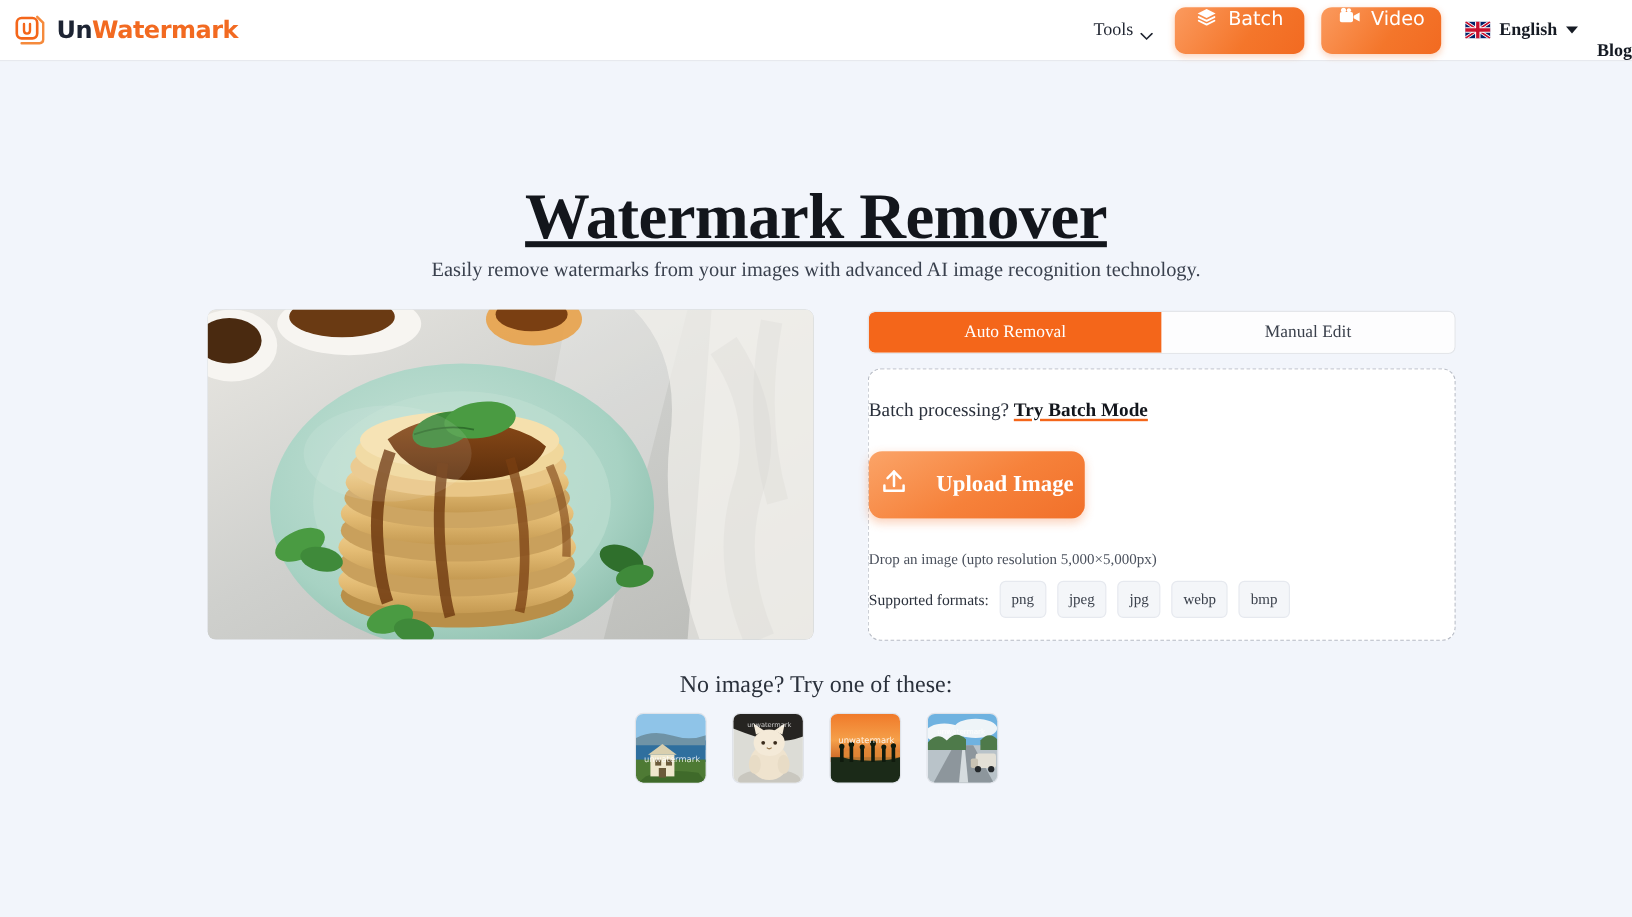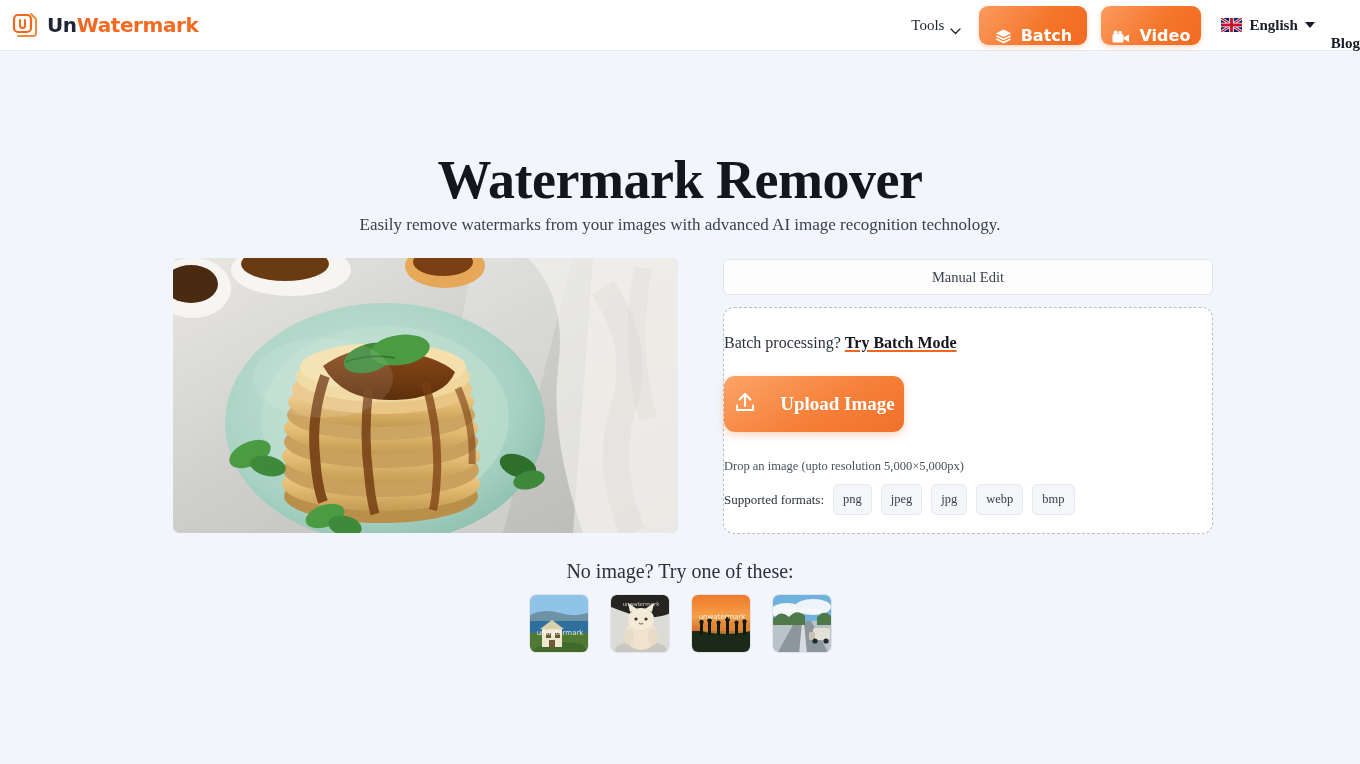--- a/index.html
+++ b/index.html
@@ -40,24 +40,24 @@
   }
   .tools-item {
     display: flex; align-items: center; gap: 6px;
     font-size: 15px; color: #1f2430; cursor: pointer;
     margin-right: 18px;
   }
   .chev {
     width: 11px; height: 7px; display: inline-block;
   }
   .pill {
-    display: flex; align-items: flex-end; justify-content: center;
+    display: flex; align-items: flex-start; justify-content: center;
     gap: 9px;
     height: 39px; border-radius: 9px;
-    color: #fff; font-size: 16px; font-weight: 700;
+    color: #fff; font-size: 16px; font-weight: 400;
     font-family: "DejaVu Sans", sans-serif;
     cursor: pointer; box-shadow: 0 2px 5px rgba(242,106,33,.28);
   }
   .pill-batch {
     width: 108px;
     background: linear-gradient(125deg,#fb9a5e 0%, #f4762b 58%, #f26a21 100%);
     margin-right: 14px;
   }
   .pill-video {
     width: 100px;
@@ -78,20 +78,21 @@
     font-size: 15px; font-weight: 700; color: #161b24;
     cursor: pointer; white-space: nowrap; margin-top: 37px;
   }
 
   
   .hero-title {
     position: absolute; top: 149px; left: 0; width: 1360px;
     text-align: center;
     font-size: 54px; font-weight: 700; color: #13161c;
     letter-spacing: -0.5px;
+    text-decoration: underline;
   }
   .hero-sub {
     position: absolute; top: 215px; left: 0; width: 1360px;
     text-align: center; font-size: 17px; color: #3a414e;
   }
 
   
   .preview {
     position: absolute; left: 173px; top: 258px;
     width: 505px; height: 275px;
@@ -313,20 +314,21 @@
       <ellipse cx="356" cy="222" rx="16" ry="9" fill="#3f8a3a" transform="rotate(-14 356 222)"></ellipse>
       <ellipse cx="152" cy="258" rx="20" ry="11" fill="#4a9b42" transform="rotate(-18 152 258)"></ellipse>
       <ellipse cx="172" cy="268" rx="17" ry="10" fill="#3f8a3a" transform="rotate(14 172 268)"></ellipse>
     </g>
 
     <ellipse cx="150" cy="120" rx="70" ry="40" fill="#fff" opacity=".10"></ellipse>
   </svg>
 </div>
 
 <div class="tabs">
+  <div class="tab tab-active">Auto Removal</div>
   <div class="tab tab-inactive">Manual Edit</div>
 </div>
 
 <div class="dropzone">
 
   <div class="batch-line">
     <span>Batch processing?</span>
     <span class="batch-link">Try Batch Mode</span>
   </div>
 

